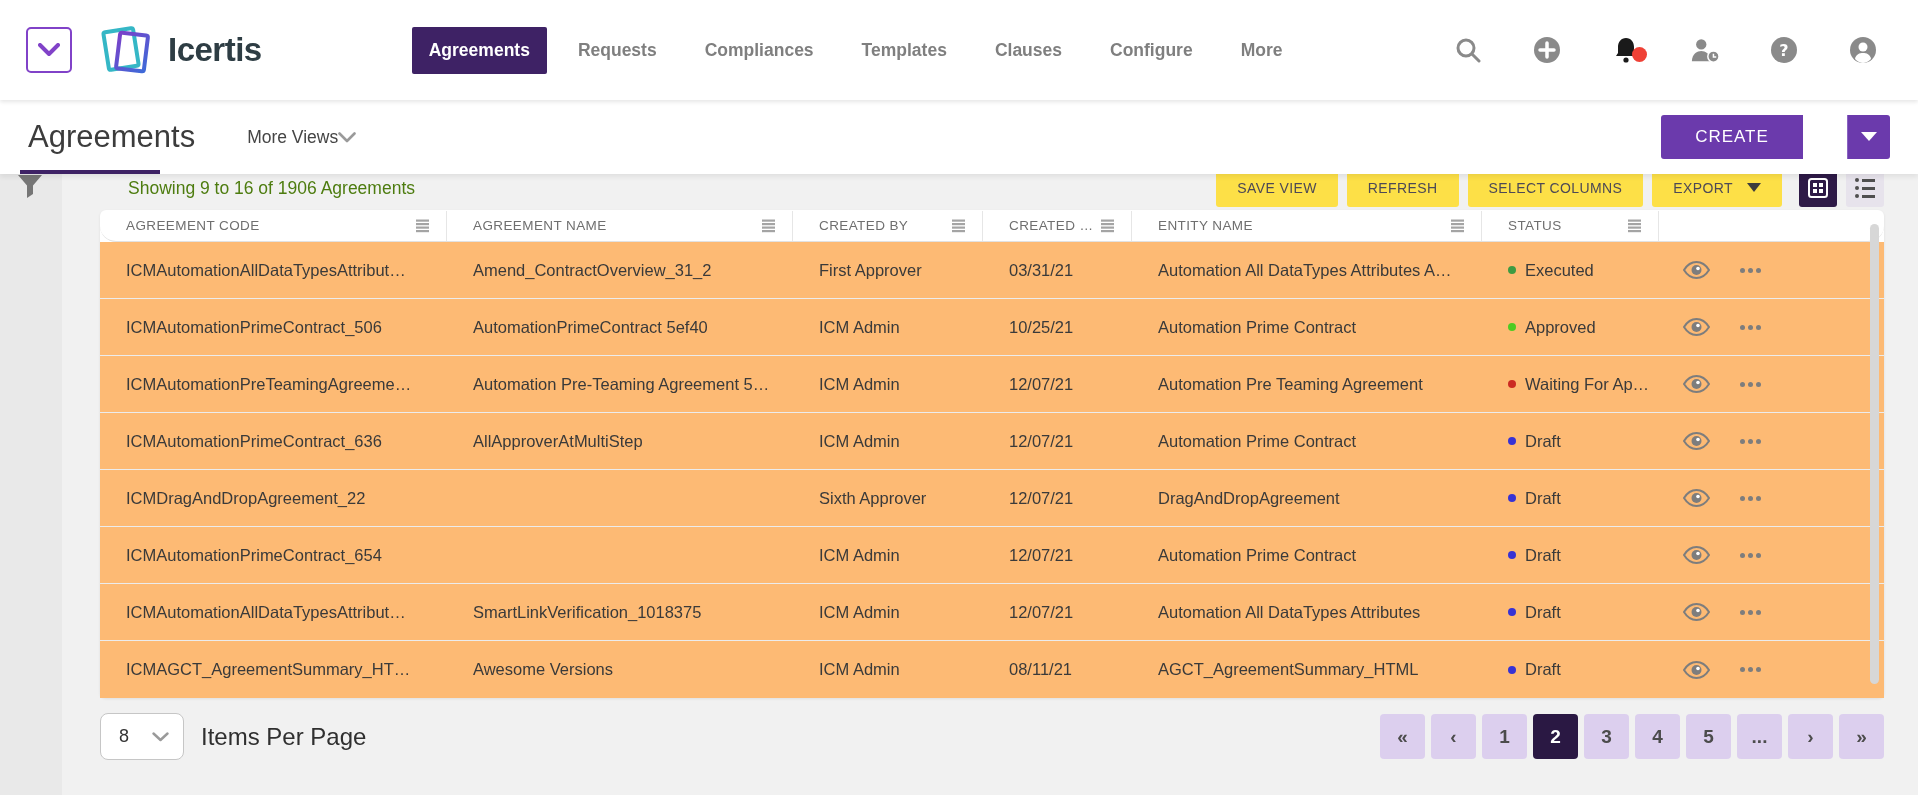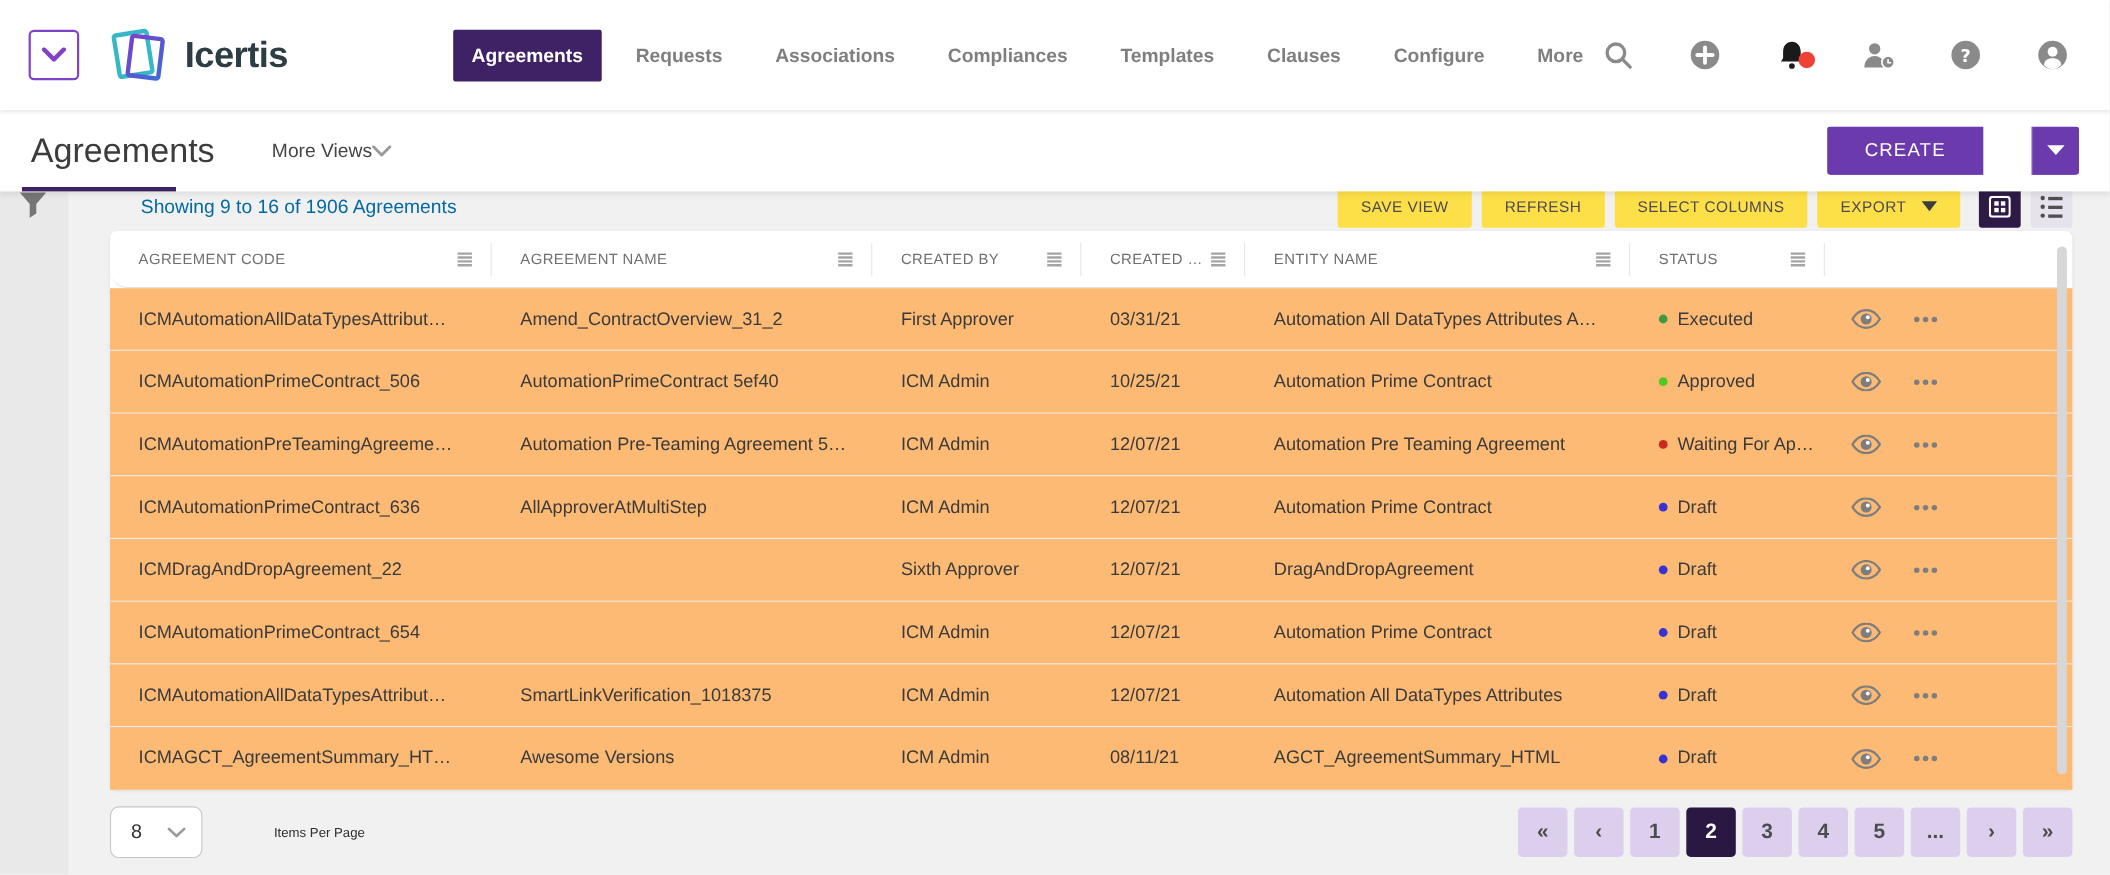--- a/index.html
+++ b/index.html
@@ -38,39 +38,39 @@
   .create-caret { background:#6b3aac; border:none; border-left:1px solid #8a63c2;
     width:43px; display:flex; align-items:center; justify-content:center; cursor:pointer; }
 
   
   .content { position:absolute; top:152px; left:0; right:0; bottom:0; background:#f1f1f1; }
   .side-strip { position:absolute; left:0; top:0; bottom:0; width:62px; background:#e9e9e9; }
   .funnel-btn { position:absolute; left:15px; top:20px; background:none; border:none; cursor:pointer; }
   .main { margin:0 34px 0 100px; }
 
   .toolbar { display:flex; align-items:center; justify-content:space-between; padding-top:14px; height:58px; }
-  .showing { font-size:17.5px; color:#0369a1; margin-left:28px; }
+  .showing { font-size:17.5px; color:#4d7c0f; margin-left:28px; }
   .tool-buttons { display:flex; align-items:center; gap:9px; }
   .tbtn { background:#fde047; color:#4d4956; border:none; border-radius:3px; font-family:inherit;
     font-size:14px; letter-spacing:.4px; height:38px; padding:0 21px; cursor:pointer; }
   .tbtn .caret { display:inline-block; width:0; height:0; border-left:7px solid transparent;
     border-right:7px solid transparent; border-top:9px solid #3d3d3d; margin-left:14px; vertical-align:1px; }
   .viewbtn { width:38px; height:38px; border:none; border-radius:3px; display:flex;
     align-items:center; justify-content:center; cursor:pointer; }
   .viewbtn.grid { background:#2e1a47; margin-left:8px; }
   .viewbtn.list { background:#e7e3ec; }
   .list-glyph { display:flex; flex-direction:column; gap:4px; }
   .list-glyph i { display:flex; align-items:center; gap:3px; }
   .list-glyph i::before { content:""; width:4px; height:4px; background:#4f4f4f; border-radius:50%; }
   .list-glyph i::after { content:""; width:13px; height:3px; background:#4f4f4f; }
 
   
   .card { position:relative; background:#fff; border-radius:6px; box-shadow:0 1px 3px rgba(0,0,0,.08); }
   .grid-cols { display:grid; grid-template-columns:347px 346px 190px 149px 350px 177px 1fr; }
-  .thead { height:52px; align-items:center; border-bottom:1px solid #e2e2e2;border-radius:16px; }
+  .thead { height:32px; align-items:center; border-bottom:1px solid #e2e2e2;border-radius:16px; }
   .th { display:flex; align-items:center; justify-content:space-between; height:30px;
     padding:0 16px 0 26px; border-right:1px solid #e6e6e6; cursor:pointer; }
   .th-label { font-size:13.5px; color:#6f6f6f; letter-spacing:.4px; white-space:nowrap; }
   .row { height:57px; align-items:center; border-bottom:1px solid #ececec; background:#fdba74; cursor:pointer; }
   .row:last-child { border-bottom:none; }
   .td { padding-left:26px; font-size:16.5px; color:#3a3a3a; white-space:nowrap; overflow:hidden; }
   .status { display:flex; align-items:center; gap:9px; }
   .dot { width:8px; height:8px; border-radius:50%; flex:0 0 auto; }
   .actions { display:flex; align-items:center; gap:30px; padding-left:24px; }
   .eye, .dots { background:none; border:none; cursor:pointer; display:flex; align-items:center; }
@@ -78,21 +78,21 @@
   .dots i { width:5px; height:5px; border-radius:50%; background:#7d7d7d; }
   .scroll-thumb { position:absolute; right:5px; top:14px; width:9px; height:calc(100% - 28px);
     background:#d7d7d7; border-radius:5px; }
 
   
   .pagination-bar { display:flex; align-items:center; justify-content:space-between; margin-top:15px; }
   .ipp { display:flex; align-items:center; gap:17px; }
   .ipp-select { width:84px; height:47px; background:#fff; border:1.5px solid #c6c6c6; border-radius:8px;
     display:flex; align-items:center; justify-content:space-between; padding:0 14px 0 18px;
     font-size:18px; color:#333; cursor:pointer; }
-  .ipp-label { font-size:12px; color:#2f2f2f;margin-left:48px; }
+  .ipp-label { font-size:24px; color:#2f2f2f; }
   .pages { display:flex; gap:6px; }
   .page { width:45px; height:45px; background:#dccfee; border:none; border-radius:4px;
     font-family:inherit; font-size:19px; font-weight:700; color:#4c4c4c; cursor:pointer; }
   .page.active { background:#2a1843; color:#fff; }
 </style>
 </head>
 <body>
 
 <div class="navbar">
   <button class="collapse-box">
@@ -113,21 +113,20 @@
     </svg>
     <span class="logo-text">Icertis</span>
   </div>
 
   <div class="nav">
 
       <button class="nav-item active">Agreements</button>
 
       <button class="nav-item">Requests</button>
 
-      <button class="nav-item">Associations</button>
 
       <button class="nav-item">Compliances</button>
 
       <button class="nav-item">Templates</button>
 
       <button class="nav-item">Clauses</button>
 
       <button class="nav-item">Configure</button>
 
       <button class="nav-item">More</button>

